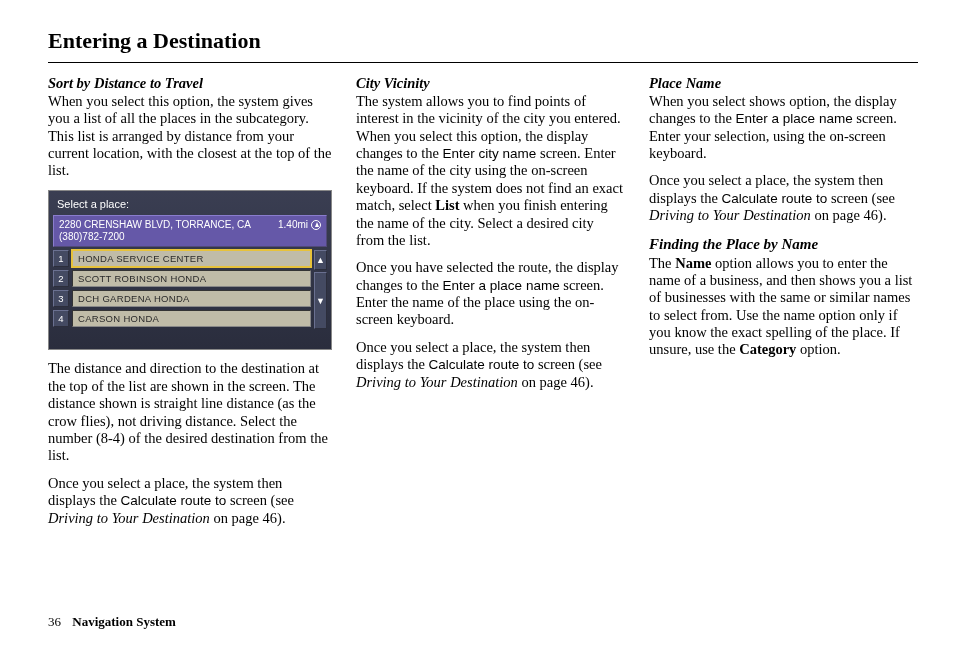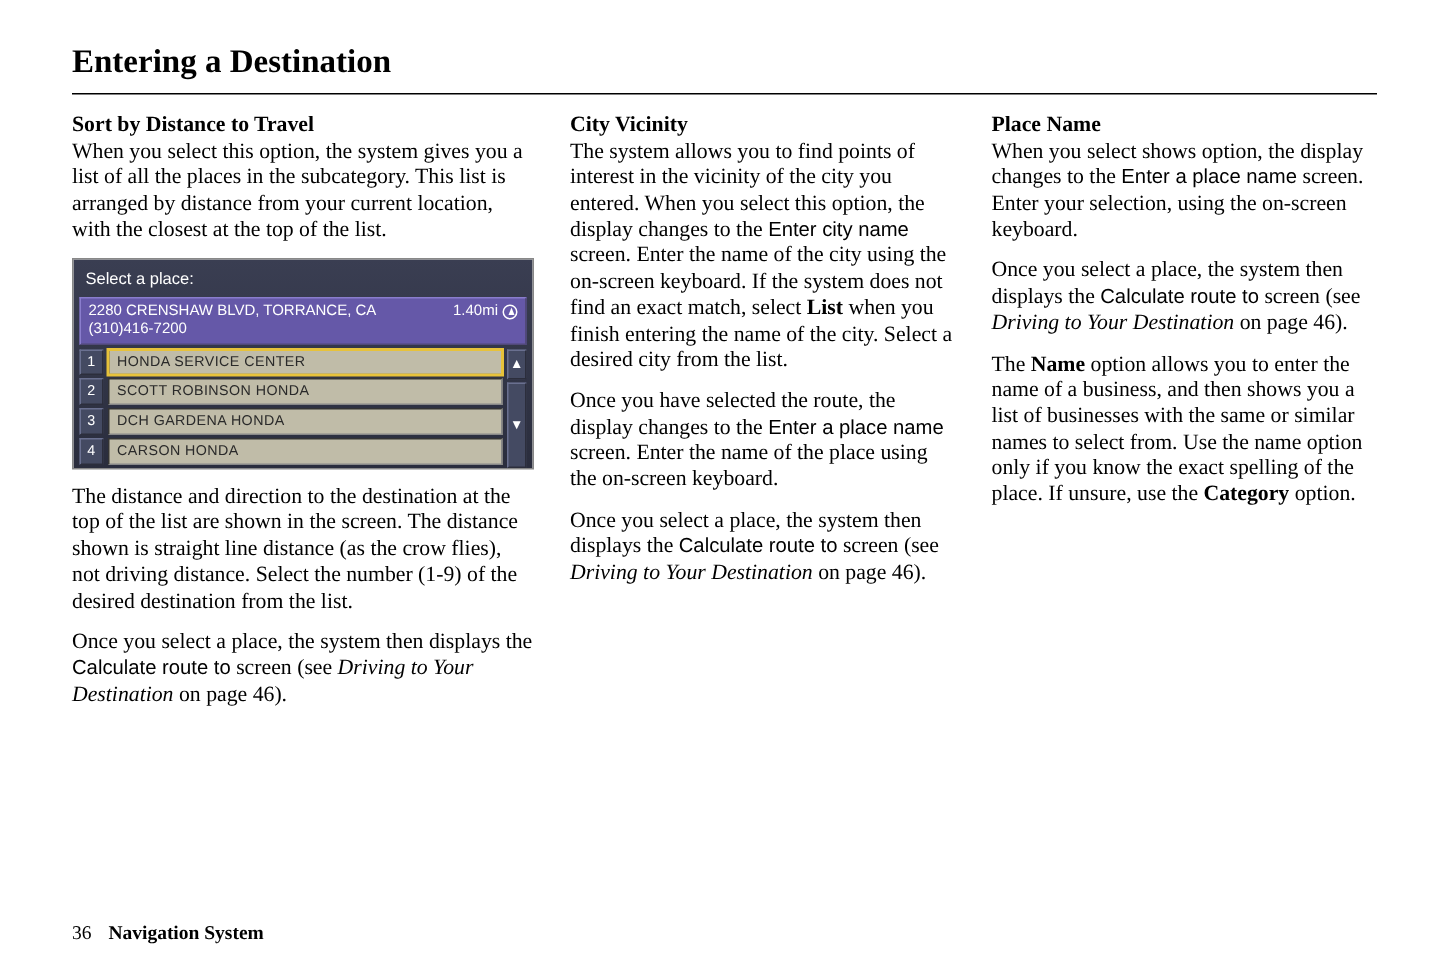--- a/index.html
+++ b/index.html
@@ -22,39 +22,40 @@
     margin-bottom: 12px;
   }
   .columns {
     display: flex;
     gap: 24px;
   }
   .col { flex: 1; }
   .subhead {
     font-weight: bold;
     font-size: 14.5px;
+    font-style: italic;
   }
   .para { margin-bottom: 10px; }
   .italic-head {
     font-style: italic;
     font-weight: bold;
     font-size: 15px;
     margin-top: 8px;
     margin-bottom: 2px;
   }
   .sans { font-family: Arial, Helvetica, sans-serif; font-size: 13.5px; text-align: center; }
   em.crossref { font-style: italic; }
 
   
   .nav-screen {
-    width: 308px;
+    width: 284px;
     margin: 6px 0 10px 0;
     border: 1px solid #888;
     background: linear-gradient(#3a3e52, #2a2d3d);
-    padding: 5px 4px 0 4px;
+    padding: 5px 4px 20px 4px;
     font-family: Arial, Helvetica, sans-serif;
   }
   .nav-prompt {
     color: #fff;
     font-size: 11px;
     padding: 2px 2px 4px 4px;
   }
   .nav-sel {
     background: #6558a8;
     border: 1px outset #8a7dcd;
@@ -156,21 +157,21 @@
     <div class="para">
       <span class="subhead">Sort by Distance to Travel</span><br>
       <span>When you select this option, the system gives you a list of all the places in the subcategory. This list is arranged by distance from your current location, with the closest at the top of the list.</span>
     </div>
 
     <div class="nav-screen">
       <div class="nav-prompt">Select a place:</div>
       <div class="nav-sel">
         <div class="nav-sel-left">
           <div>2280 CRENSHAW BLVD, TORRANCE, CA</div>
-          <div>(310)416-7200</div>
+          <div>(380)782-7200</div>
         </div>
         <div class="nav-sel-right">
           <span>1.40mi</span>
           <span class="compass"></span>
         </div>
       </div>
       <div class="nav-list-wrap">
         <div class="nav-rows">
           <div class="nav-row hl">
             <div class="nav-num">1</div>
@@ -189,21 +190,21 @@
             <div class="nav-item">CARSON HONDA</div>
           </div>
         </div>
         <div class="scroll">
           <div class="scroll-btn">▲</div>
           <div class="scroll-btn">▼</div>
         </div>
       </div>
     </div>
 
-    <div class="para">The distance and direction to the destination at the top of the list are shown in the screen. The distance shown is straight line distance (as the crow flies), not driving distance. Select the number (1-9) of the desired destination from the list.</div>
+    <div class="para">The distance and direction to the destination at the top of the list are shown in the screen. The distance shown is straight line distance (as the crow flies), not driving distance. Select the number (8-4) of the desired destination from the list.</div>
 
     <div class="para">
       <span>Once you select a place, the system then displays the </span><span class="sans">Calculate route to</span><span> screen (see </span><em class="crossref">Driving to Your Destination</em><span> on page 46).</span>
     </div>
   </div>
 
   <div class="col">
     <div class="para">
       <span class="subhead">City Vicinity</span><br>
       <span>The system allows you to find points of interest in the vicinity of the city you entered. When you select this option, the display changes to the </span><span class="sans">Enter city name</span><span> screen. Enter the name of the city using the on-screen keyboard. If the system does not find an exact match, select </span><b>List</b><span> when you finish entering the name of the city. Select a desired city from the list.</span>
@@ -221,20 +222,21 @@
   <div class="col">
     <div class="para">
       <span class="subhead">Place Name</span><br>
       <span>When you select shows option, the display changes to the </span><span class="sans">Enter a place name</span><span> screen. Enter your selection, using the on-screen keyboard.</span>
     </div>
 
     <div class="para">
       <span>Once you select a place, the system then displays the </span><span class="sans">Calculate route to</span><span> screen (see </span><em class="crossref">Driving to Your Destination</em><span> on page 46).</span>
     </div>
 
+    <div class="italic-head">Finding the Place by Name</div>
     <div class="para">
       <span>The </span><b>Name</b><span> option allows you to enter the name of a business, and then shows you a list of businesses with the same or similar names to select from. Use the name option only if you know the exact spelling of the place. If unsure, use the </span><b>Category</b><span> option.</span>
     </div>
   </div>
 
 </div>
 
 <div class="footer">
   <span class="pageno">36</span>
   <span class="section">Navigation System</span>

